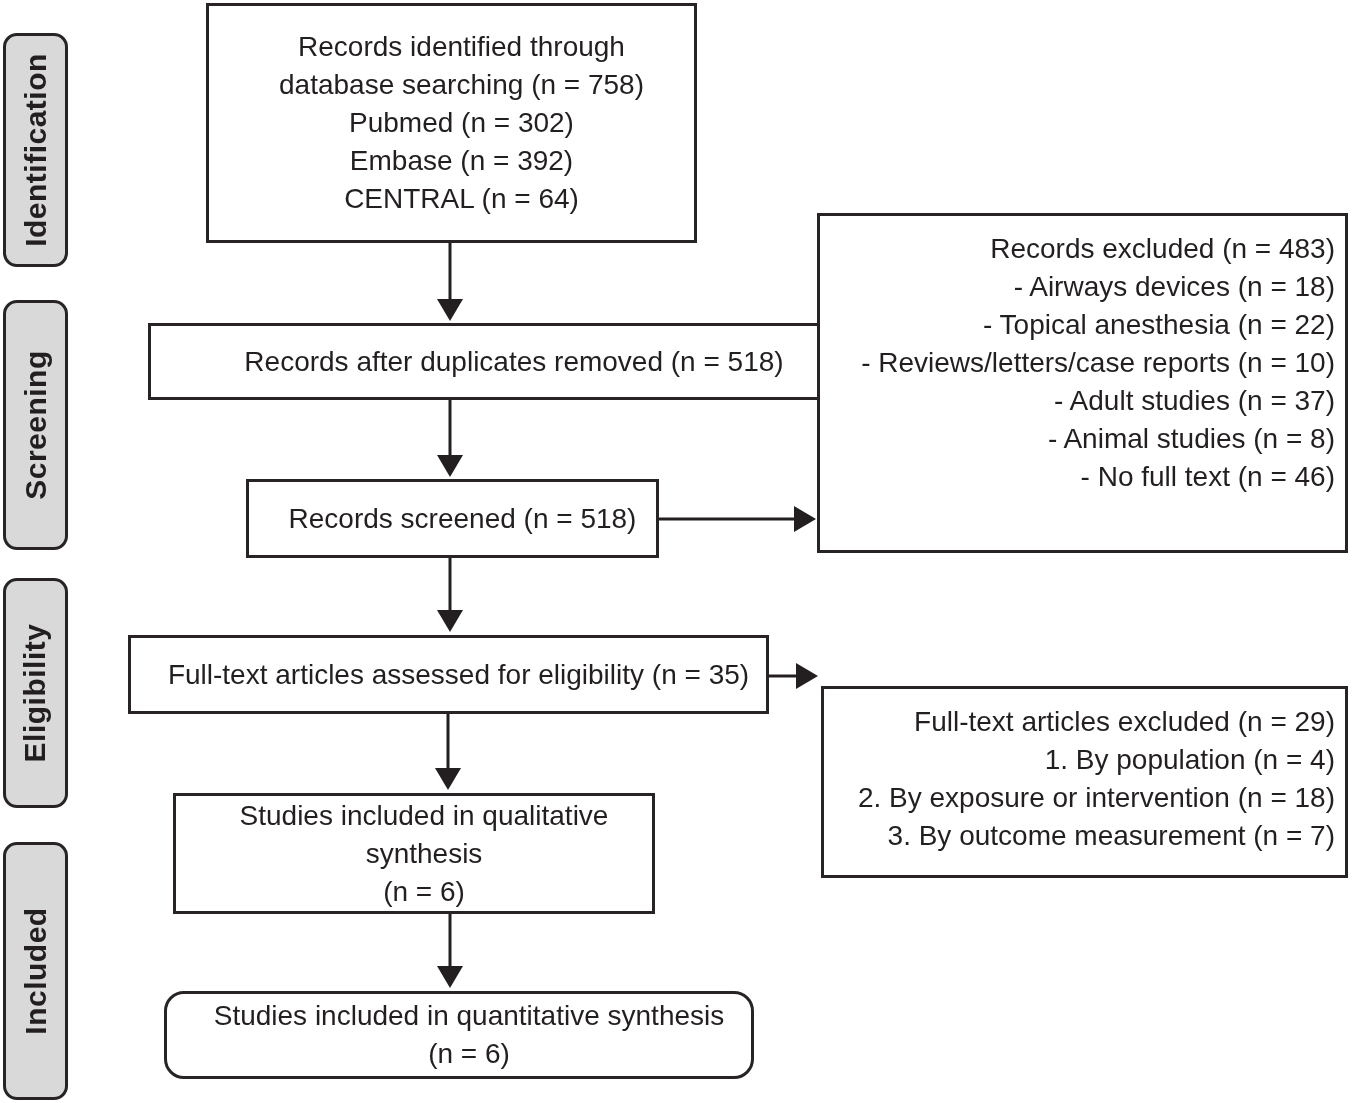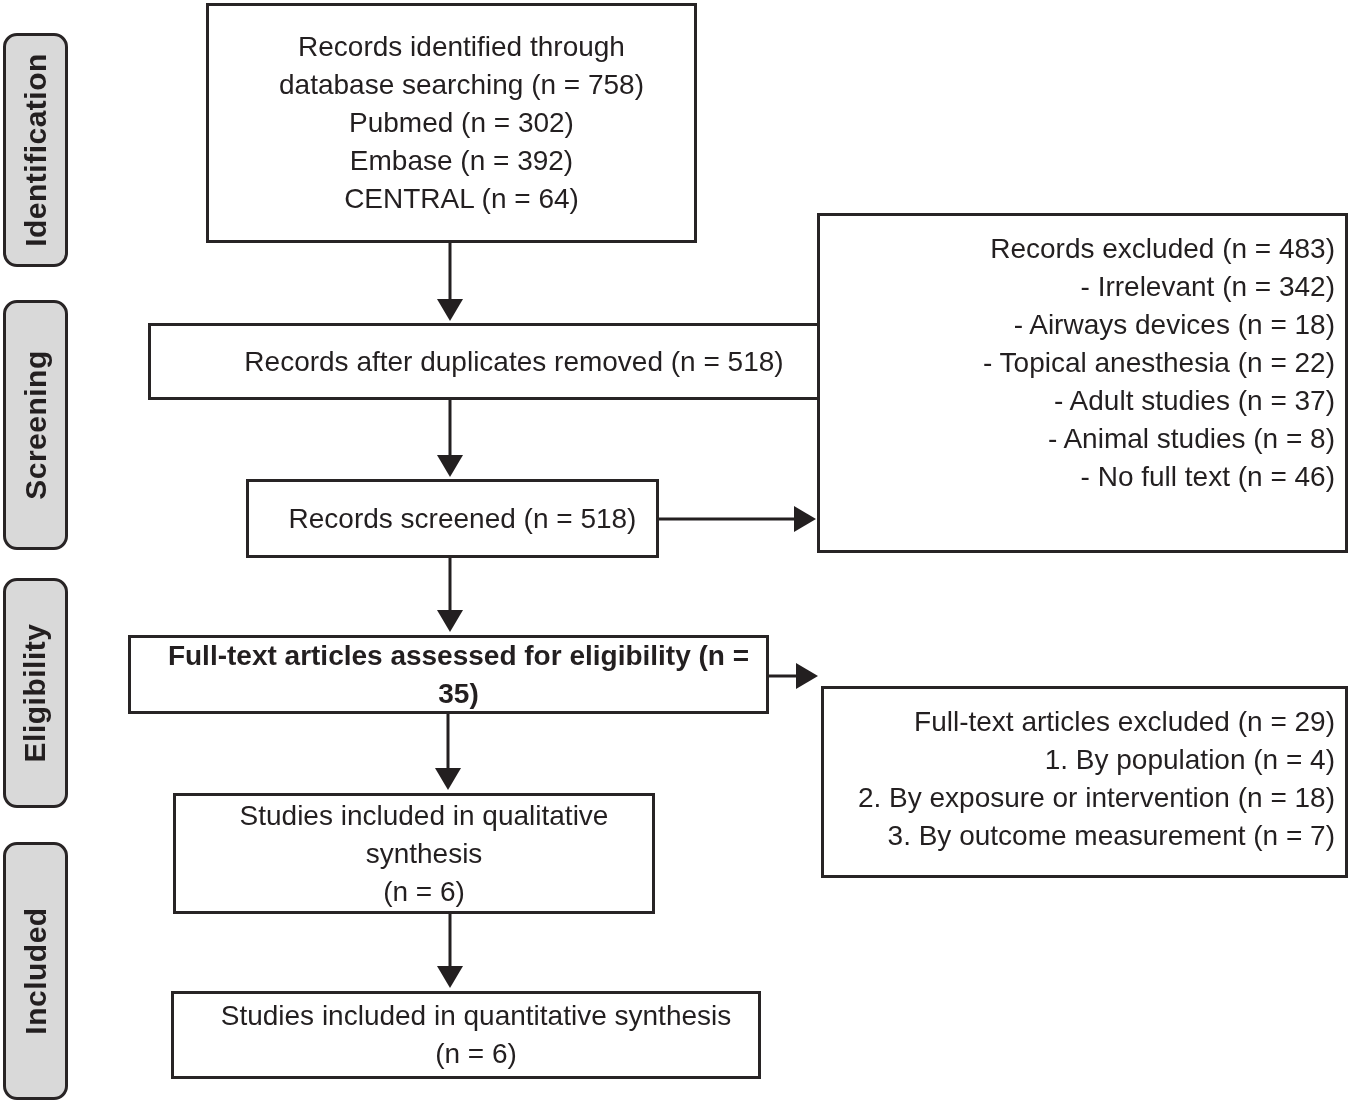--- a/index.html
+++ b/index.html
@@ -130,42 +130,42 @@
   <div class="box center" style="left:148px; top:323px; width:712px; height:77px;">
     <div>Records after duplicates removed (n = 518)</div>
   </div>
 
   <div class="box center" style="left:246px; top:479px; width:413px; height:79px;">
     <div>Records screened (n = 518)</div>
   </div>
 
   <div class="box listbox" style="left:817px; top:213px; width:531px; height:340px;">
     <div>Records excluded (n = 483)</div>
-    <div>- Irrelevant (n = 342)</div>
     <div>- Airways devices (n = 18)</div>
     <div>- Topical anesthesia (n = 22)</div>
+    <div>- Reviews/letters/case reports (n = 10)</div>
     <div>- Adult studies (n = 37)</div>
     <div>- Animal studies (n = 8)</div>
     <div>- No full text (n = 46)</div>
   </div>
 
-  <div class="box center" style="left:128px; top:635px; width:641px; height:79px;font-weight:bold;">
+  <div class="box center" style="left:128px; top:635px; width:641px; height:79px;">
     <div>Full-text articles assessed for eligibility (n = 35)</div>
   </div>
 
   <div class="box listbox" style="left:821px; top:638px; width:527px; height:192px;margin-top:48px;">
     <div>Full-text articles excluded (n = 29)</div>
     <div>1. By population (n = 4)</div>
     <div>2. By exposure or intervention (n = 18)</div>
     <div>3. By outcome measurement (n = 7)</div>
   </div>
 
   <div class="box center" style="left:161px; top:793px; width:482px; height:121px;margin-left:12px;">
     <div>Studies included in qualitative synthesis</div>
     <div>(n = 6)</div>
   </div>
 
-  <div class="box center" style="left:171px; top:991px; width:590px; height:88px;">
+  <div class="box center" style="left:164px; top:991px; width:590px; height:88px;border-radius:20px;">
     <div>Studies included in quantitative synthesis</div>
     <div>(n = 6)</div>
   </div>
 
 </div>
 
 </body></html>

